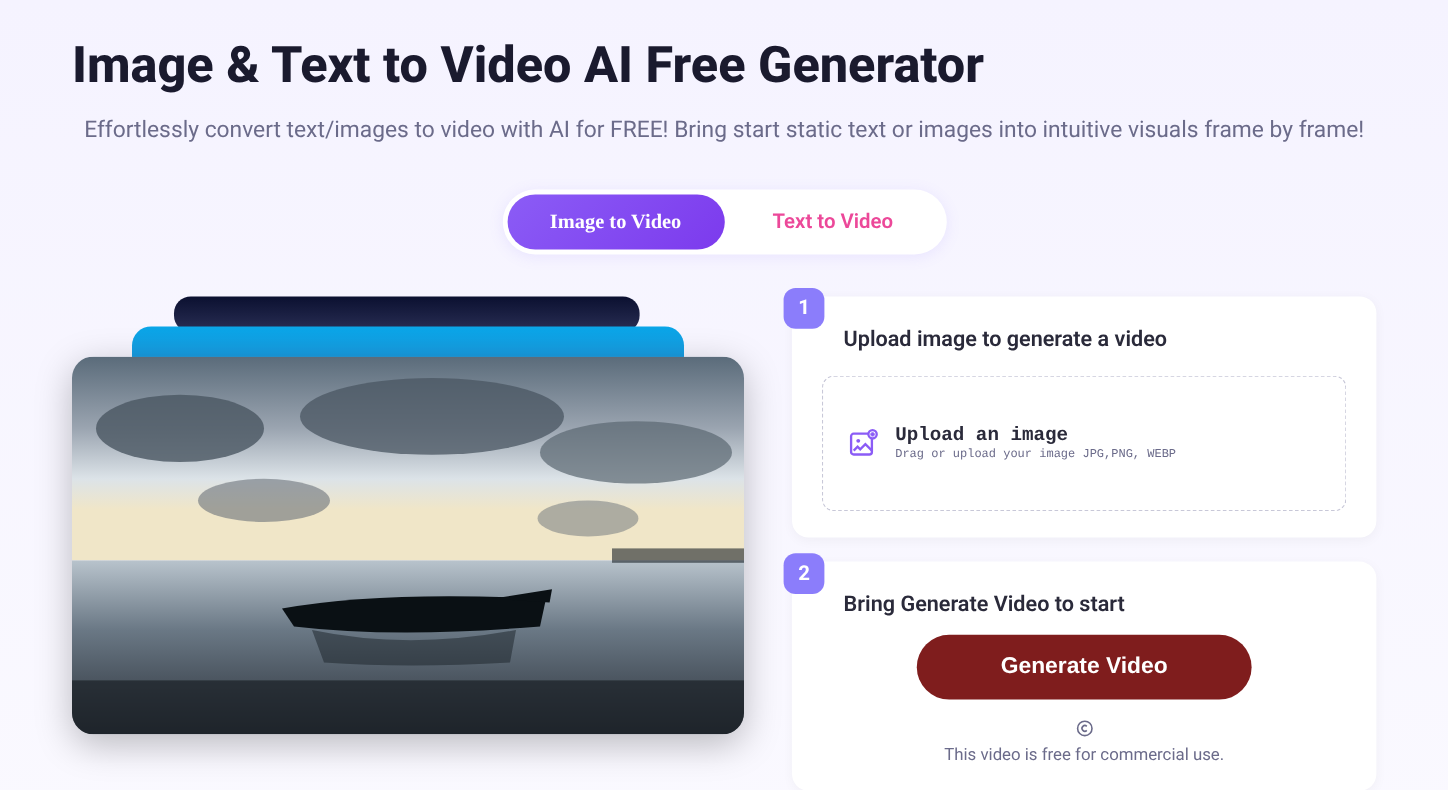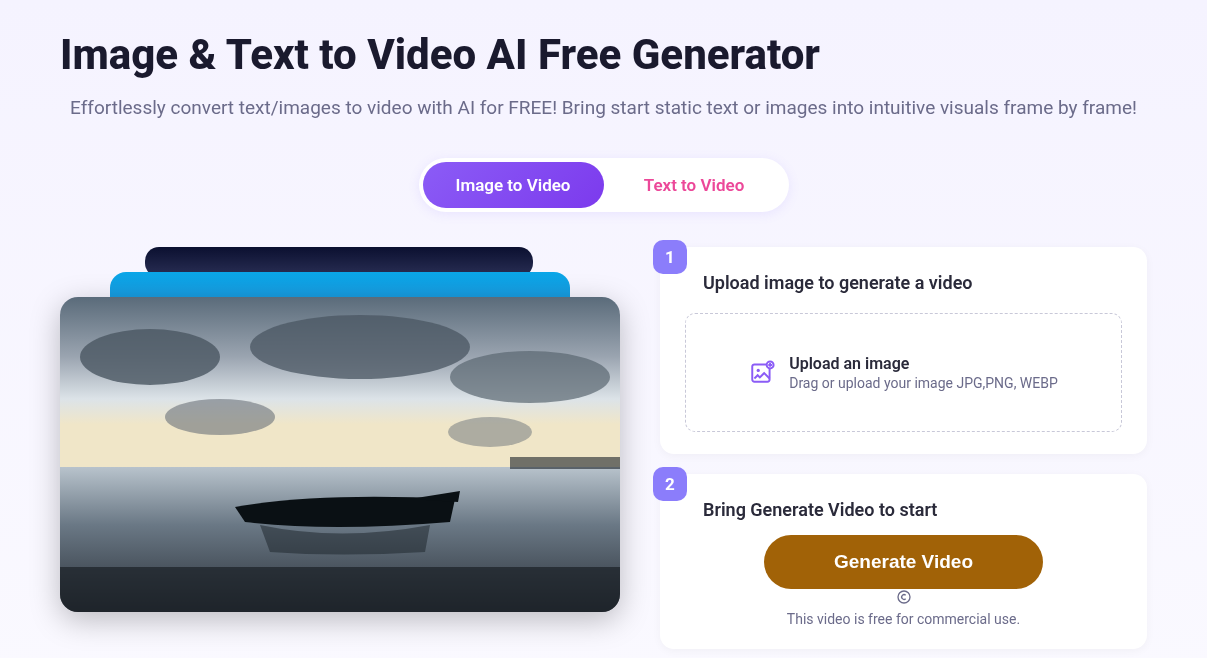--- a/index.html
+++ b/index.html
@@ -41,20 +41,21 @@
   padding: 13px 0;
   border-radius: 999px;
   font-weight: 600;
   font-size: 17px;
   cursor: pointer;
   color: #ec4899;
 }
 .tab.active {
   background: linear-gradient(135deg, #8b5cf6 0%, #7c3aed 100%);
   color: #fff;
+  font-family: Liberation Serif, serif;
 }
 .content {
   display: flex;
   gap: 40px;
   align-items: flex-start;
 }
 .preview {
   flex: 0 0 560px;
   position: relative;
   height: 365px;
@@ -123,40 +124,40 @@
   margin-left: 18px;
   margin-bottom: 20px;
 }
 .step2 .step-title { margin-bottom: 15px; }
 .dropzone {
   border: 1.5px dashed #c8c8d8;
   border-radius: 10px;
   padding: 40px 20px;
   display: flex;
   align-items: center;
-  justify-content: center;
   gap: 14px;
   cursor: pointer;
+  font-family: Liberation Mono, monospace;
 }
 .drop-texts { text-align: left; }
 .drop-title {
   font-size: 16px;
   font-weight: 600;
   color: #2a2a3a;
   margin-bottom: 2px;
 }
 .drop-sub {
-  font-size: 14px;
+  font-size: 10px;
   color: #6b6b8a;
 }
 .gen-btn {
   display: block;
-  margin: 0 auto 0;
+  margin: 0 auto 16px;
   padding: 16px 70px;
-  background: #a16207;
+  background: #7f1d1d;
   color: #fff;
   border: none;
   border-radius: 999px;
   font-size: 19px;
   font-weight: 700;
   cursor: pointer;
 }
 .license {
   display: flex;
   align-items: center;

